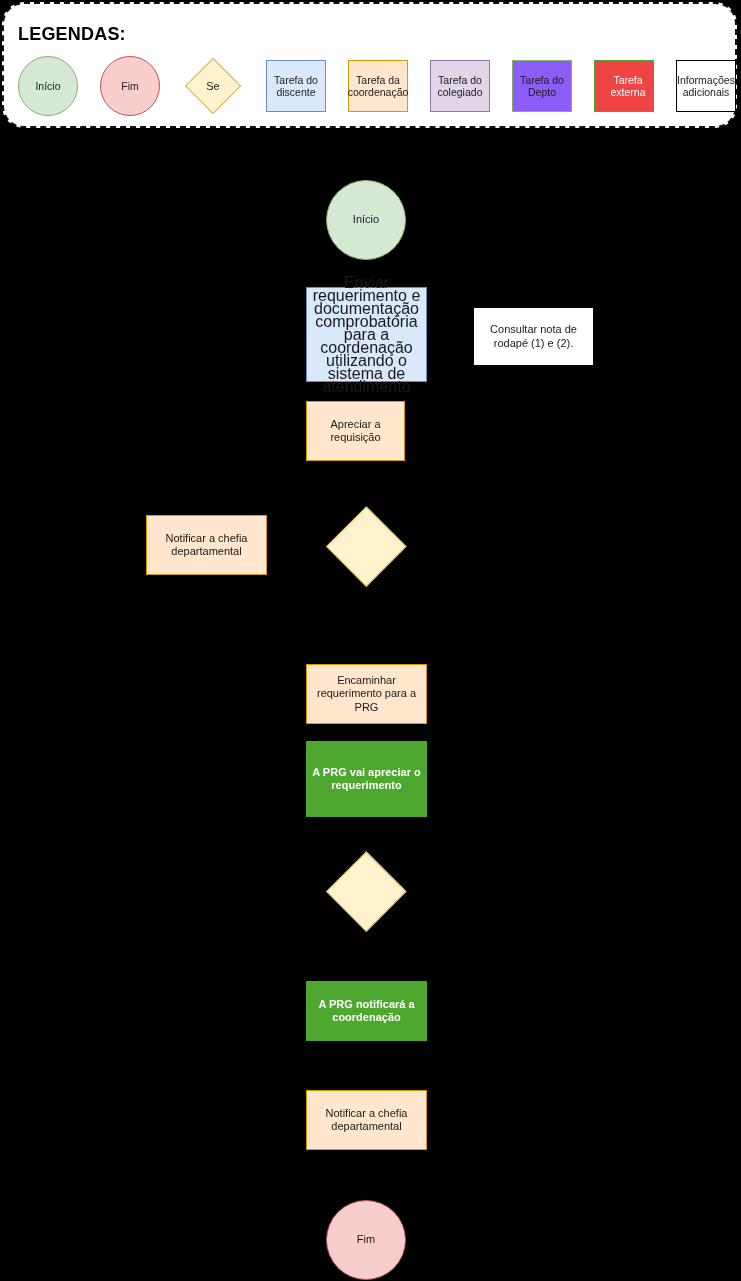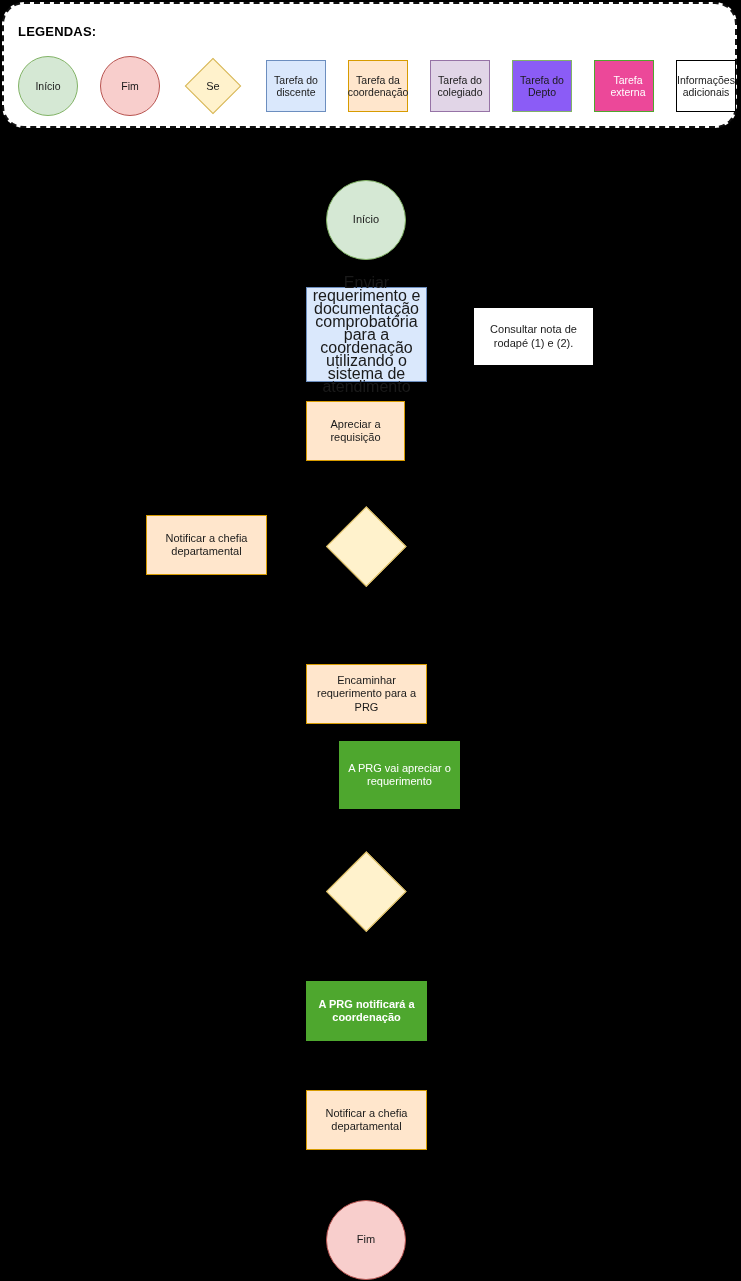--- a/index.html
+++ b/index.html
@@ -25,21 +25,21 @@
     height: 126px;
     background: #ffffff;
     border: 2px dashed #111111;
     border-radius: 22px;
     box-sizing: border-box;
   }
   #legend-title {
     position: absolute;
     left: 14px;
     top: 20px;
-    font-size: 13px;
+    font-size: 18px;
     font-weight: bold;
     letter-spacing: 0.2px;
     color: #000000;
   }
   #legend-items {
     position: absolute;
     left: 14px;
     top: 52px;
     height: 60px;
     display: flex;
@@ -93,21 +93,21 @@
     padding: 0 2px;
   }
   
   .c-inicio { background: #d5e8d4; border: 1px solid #82b366; }
   .c-fim    { background: #f8cecc; border: 1px solid #b85450; }
   .c-se     { background: #fff2cc; border: 1px solid #d6b656; }
   .c-disc   { background: #dae8fc; border: 1px solid #6c8ebf; }
   .c-coord  { background: #ffe6cc; border: 1px solid #d79b00; }
   .c-coleg  { background: #e1d5e7; border: 1px solid #9673a6; }
   .c-depto  { background: #8b5cf6; border: 1px solid #82b366; }
-  .c-ext    { background: #ec4899; border: 1px solid #4ea72e; color: #ffffff; padding-left: 10px; }
+  .c-ext    { background: #ef4444; border: 1px solid #4ea72e; color: #ffffff; padding-left: 10px; }
   .c-info   { background: #ffffff; border: 1px solid #000000; }
 
   
   .node {
     position: absolute;
     box-sizing: border-box;
     display: flex;
     align-items: center;
     justify-content: center;
     text-align: center;
@@ -137,23 +137,23 @@
   }
   .n-notificar-1 {
     left: 146px; top: 515px; width: 121px; height: 60px;
     background: #ffe6cc; border: 1px solid #d79b00;
   }
   .n-encaminhar {
     left: 306px; top: 664px; width: 121px; height: 60px;
     background: #ffe6cc; border: 1px solid #d79b00;
   }
   .n-prg-apreciar {
-    left: 306px; top: 741px; width: 121px; height: 68px;
+    left: 306px; top: 741px; width: 121px; height: 76px;
     background: #4ea72e; border: 1px solid #4ea72e;
-    color: #ffffff; font-weight: normal; margin-left: 33px;
+    color: #ffffff; font-weight: bold;
   }
   .n-prg-notificar {
     left: 306px; top: 981px; width: 121px; height: 60px;
     background: #4ea72e; border: 1px solid #4ea72e;
     color: #ffffff; font-weight: bold;
   }
   .n-notificar-2 {
     left: 306px; top: 1090px; width: 121px; height: 60px;
     background: #ffe6cc; border: 1px solid #d79b00;
   }

